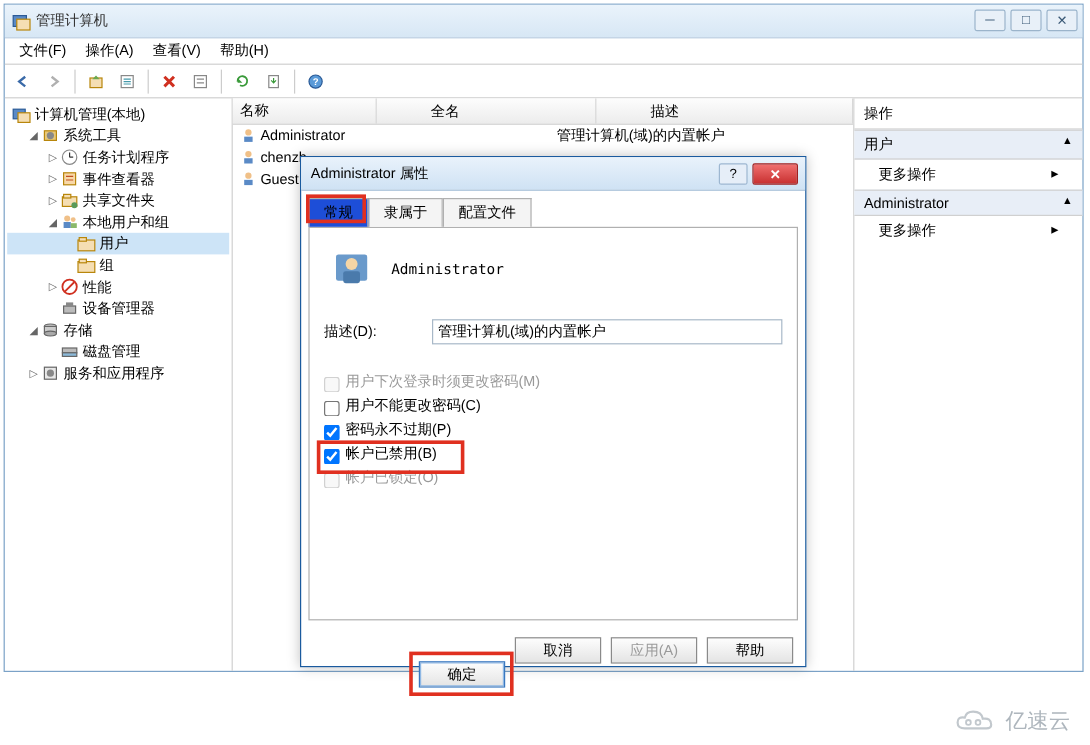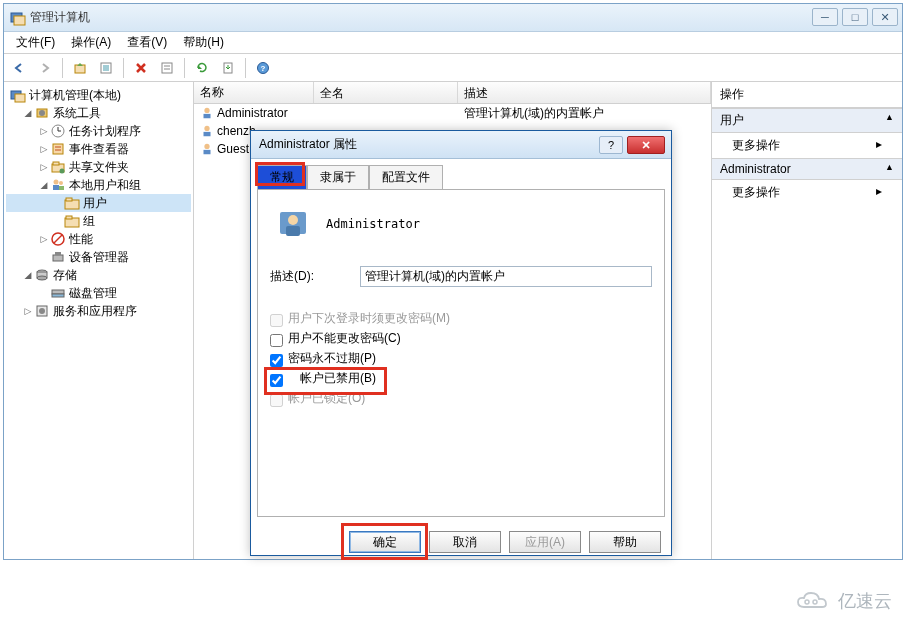--- a/index.html
+++ b/index.html
@@ -21,21 +21,21 @@
 
 .content { display: flex; height: calc(100% - 78px); }
 
 .tree { width: 190px; border-right: 1px solid #d0d0d0; padding: 4px 2px; font-size: 12px; overflow: auto; }
 .tree-item { display: flex; align-items: center; height: 18px; padding-left: 4px; cursor: default; white-space: nowrap; }
 .tree-item.selected { background: #cde4f7; }
 .tree-toggle { width: 12px; font-size: 9px; color: #666; text-align: center; }
 .tree-icon { width: 16px; height: 16px; margin-right: 3px; display: inline-flex; align-items: center; justify-content: center; }
 
 .listview { flex: 1; border-right: 1px solid #d0d0d0; font-size: 12px; }
-.list-header { display: flex; height: 22px; border-bottom: 1px solid #d0d0d0; background: linear-gradient(#fdfdfd,#ececec); }
+.list-header { display: flex; height: 22px; border-bottom: 1px solid #d0d0d0; background: linear-gradient(#fdfdfd,#ececec); gap: 39px; }
 .list-header div { padding: 3px 6px; border-right: 1px solid #d8d8d8; }
 .list-row { display: flex; height: 18px; align-items: center; }
 .list-row div { padding: 0 6px; }
 .col-name { width: 120px; display: flex; align-items: center; }
 .col-full { width: 144px; }
 .col-desc { flex: 1; }
 
 .actions { width: 190px; font-size: 12px; }
 .actions-title { padding: 4px 8px; font-weight: normal; border-bottom: 1px solid #d0d0d0; }
 .act-section { background: #e8eef7; padding: 3px 8px; display: flex; justify-content: space-between; border-top: 1px solid #d0d0d0; border-bottom: 1px solid #d0d0d0; }
@@ -57,28 +57,28 @@
 .user-header { display: flex; align-items: center; height: 44px; }
 .user-icon-big { width: 36px; height: 36px; margin-right: 12px; margin-left: 8px; }
 
 .field-row { display: flex; align-items: center; margin: 6px 0; }
 .field-label { width: 90px; }
 .field-input { flex: 1; height: 21px; border: 1px solid #a8b8c8; padding: 0 4px; font-size: 12px; }
 
 .check-row { display: flex; align-items: flex-end; margin: 3px 0; font-size: 12px; }
 .check-row input { margin-right: 5px; }
 .check-row.disabled { color: #999; }
-.check-highlight { position: relative; gap: 12px; }
+.check-highlight { position: relative; }
 .check-highlight::before { content: ""; position: absolute; left: -6px; top: -3px; width: 117px; height: 22px; border: 3px solid #e03020; pointer-events: none; }
 
 .dlg-buttons { display: flex; justify-content: flex-end; gap: 8px; padding: 8px 10px; }
 .dlg-btn { width: 72px; height: 22px; border: 1px solid #8a8a8a; background: linear-gradient(#fdfdfd,#e4e4e4); font-size: 12px; cursor: default; }
 .dlg-btn.default { border: 1px solid #3a78c0; box-shadow: 0 0 0 1px #8fb8e4 inset; }
 .dlg-btn.disabled { color: #9a9a9a; }
-.btn-highlight { position: relative; display: inline-block; }
+.btn-highlight { position: relative; display: inline-block; margin-top: 20px; }
 .btn-highlight::before { content: ""; position: absolute; left: -8px; top: -8px; right: -7px; bottom: -7px; border: 3px solid #e03020; pointer-events: none; }
 
 .watermark { position: absolute; right: 16px; bottom: 8px; font-size: 18px; color: #aeb6bd; display: flex; align-items: center; gap: 6px; font-family: sans-serif; }
 .watermark svg { opacity: .75; }
 
 .user-ico { width: 14px; height: 14px; margin-right: 3px; }
 </style>
 </head>
 <body>
 

